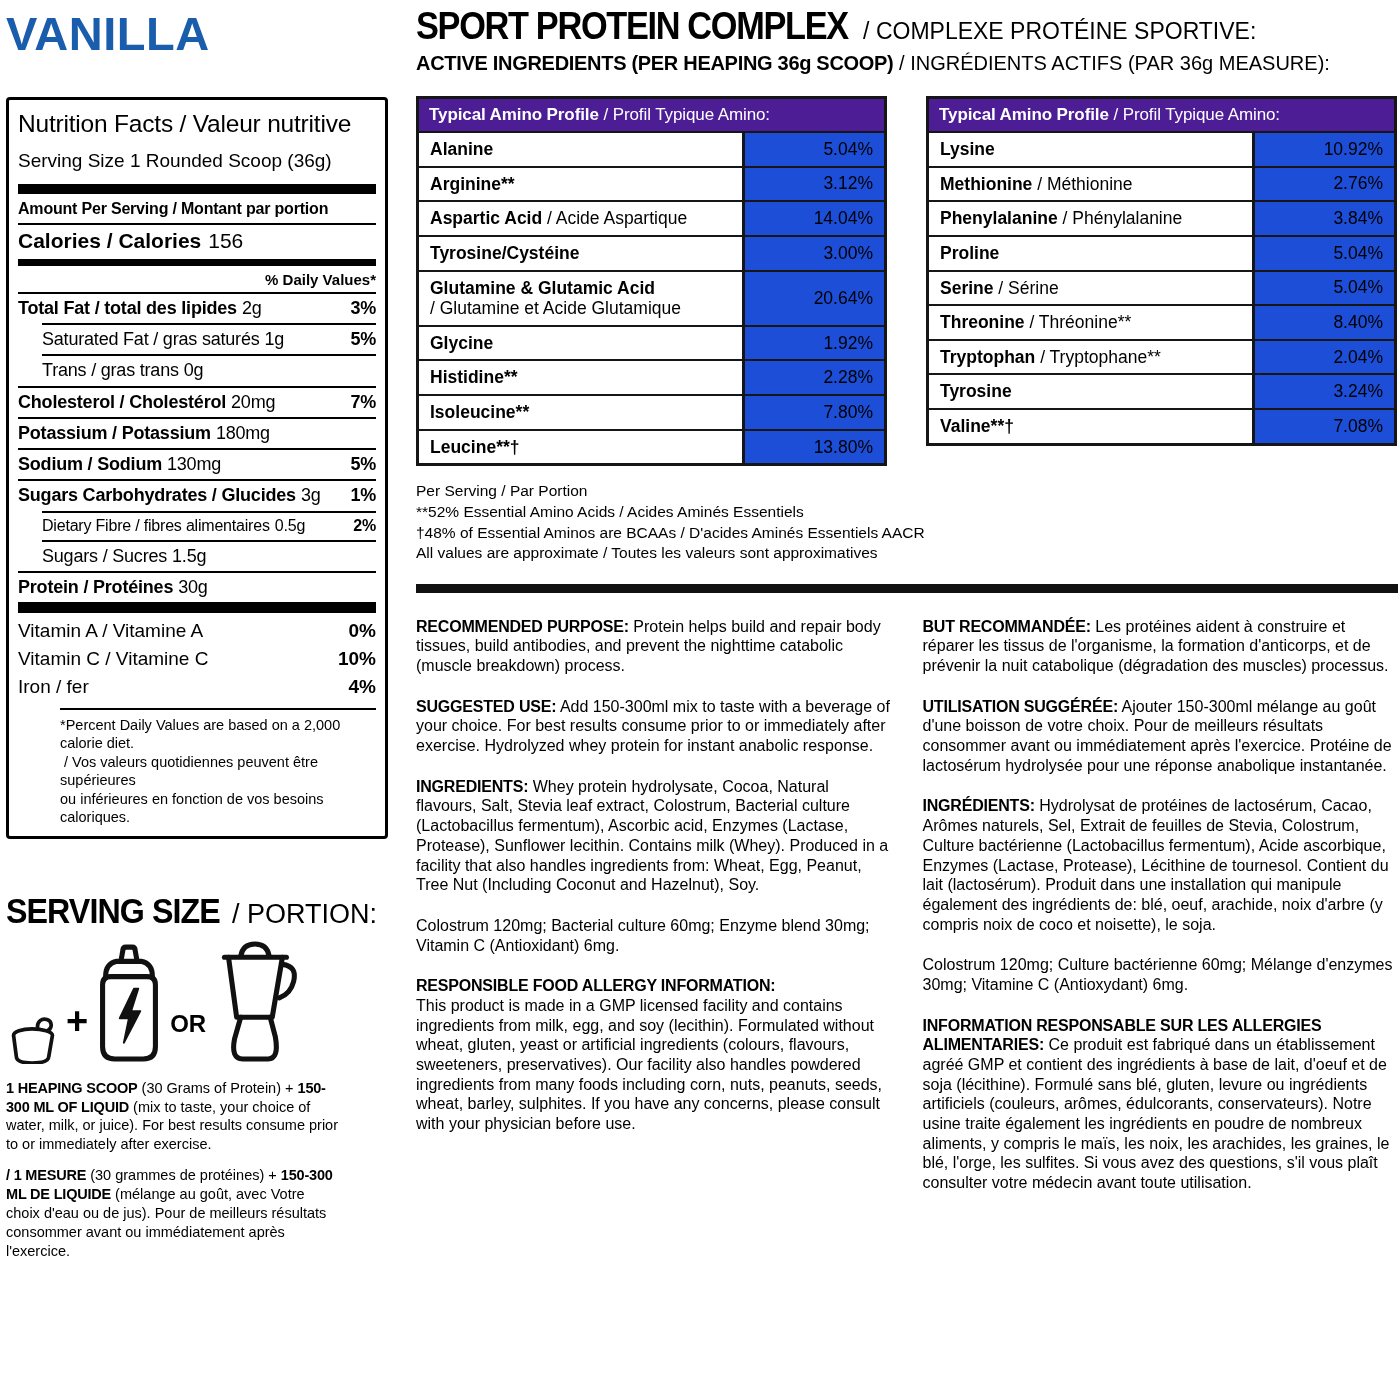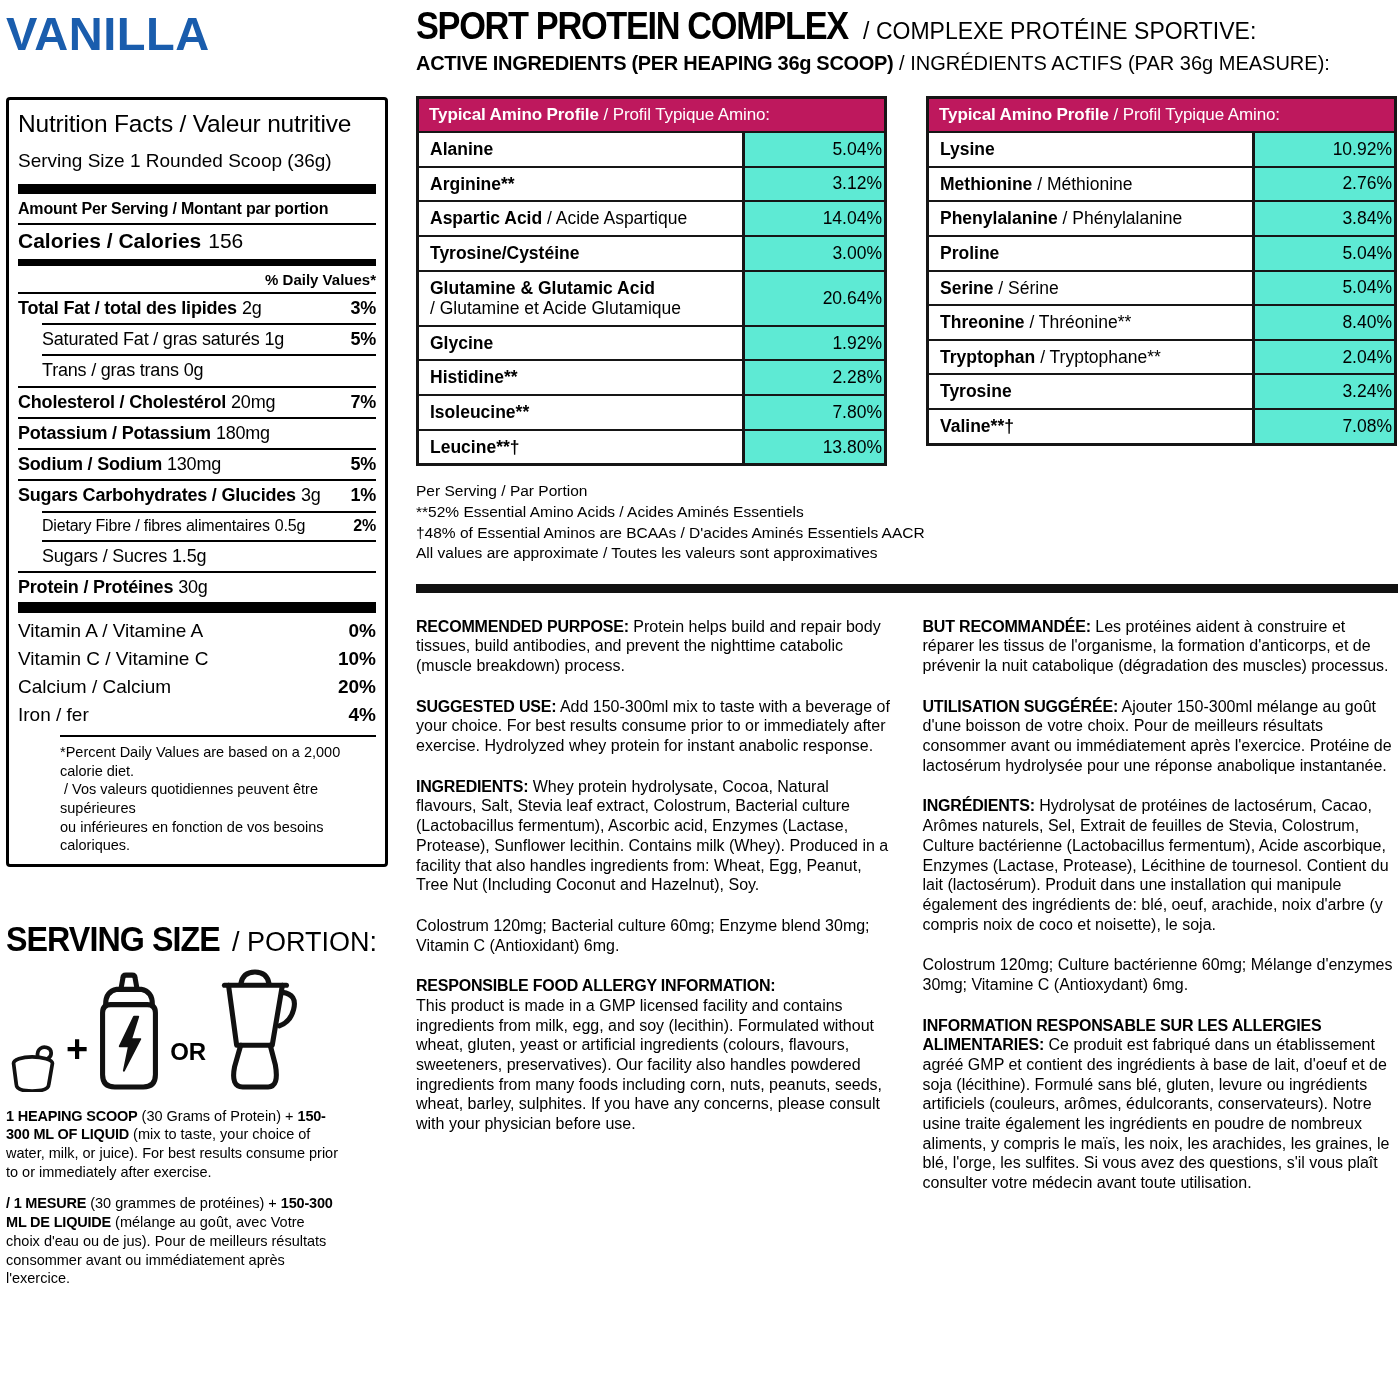--- a/index.html
+++ b/index.html
@@ -52,28 +52,28 @@
   .r-title{line-height:1.05;white-space:nowrap;}
   .rt-en{font-size:39px;font-weight:900;letter-spacing:-1.5px;display:inline-block;
          transform:scaleX(.88);transform-origin:0 75%;margin-right:-50px;}
   .rt-fr{font-size:23px;}
   .r-sub{margin-top:5px;white-space:nowrap;}
   .rs-en{font-size:20px;font-weight:800;letter-spacing:-.3px;}
   .rs-fr{font-size:20px;}
 
   .tables{display:flex;gap:39px;margin-top:21px;}
   .amino-table{width:471px;border:3px solid #161616;box-sizing:border-box;align-self:flex-start;}
-  .amino-head{background:#be185d;color:#fff;font-size:17px;padding:6px 10px;letter-spacing:-.1px;}
+  .amino-head{background:#4c1d95;color:#fff;font-size:17px;padding:6px 10px;letter-spacing:-.1px;}
   .amino-row{display:flex;border-top:2.5px solid #161616;}
   .amino-name{flex:1;padding:6px 8px 6px 11px;font-size:17.5px;line-height:1.18;align-self:center;}
   .amino-en{font-weight:bold;}
   .stacked .amino-en{display:block;}
-  .amino-val{flex:0 0 142px;width:142px;background:#5eead4;border-left:3px solid #161616;
+  .amino-val{flex:0 0 142px;width:142px;background:#1d4ed8;border-left:3px solid #161616;
              font-size:17.5px;display:flex;align-items:center;justify-content:flex-end;
-             padding-right:2px;box-sizing:border-box;}
+             padding-right:11px;box-sizing:border-box;}
   .amino-foot{margin-top:15px;font-size:15.5px;line-height:1.33;}
   .divider{height:9px;background:#111;margin-top:20px;}
 
   .cols{display:flex;gap:31px;margin-top:24px;}
   .col{width:476px;font-size:16px;line-height:1.23;}
   .col p{margin:0 0 21px;}
   .col b{letter-spacing:-.2px;}
   .block{display:block;}
 </style>
 </head>
@@ -136,24 +136,20 @@
 
     <div class="bar-xl"></div>
     <div class="vrows">
       <div class="vrow">
           <span>Vitamin A / Vitamine A</span>
           <span class="dv">0%</span>
         </div>
       <div class="vrow">
           <span>Vitamin C / Vitamine C</span>
           <span class="dv">10%</span>
-        </div>
-      <div class="vrow">
-          <span>Calcium / Calcium</span>
-          <span class="dv">20%</span>
         </div>
       <div class="vrow">
           <span>Iron / fer</span>
           <span class="dv">4%</span>
         </div>
     </div>
     <div class="nf-foot">
       <div>*Percent Daily Values are based on a 2,000 calorie diet.</div>
       <div> / Vos valeurs quotidiennes peuvent être supérieures</div>
       <div>ou inférieures en fonction de vos besoins caloriques.</div>

